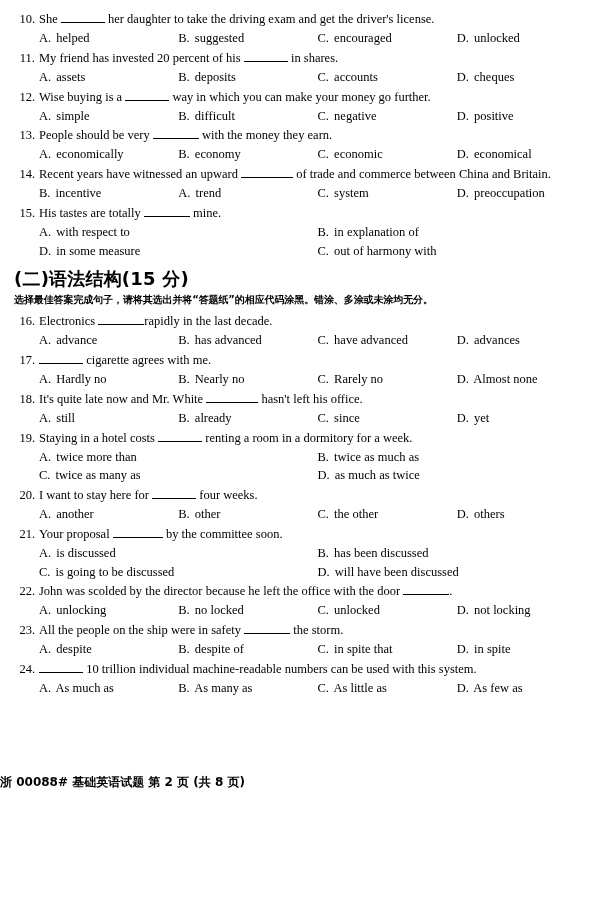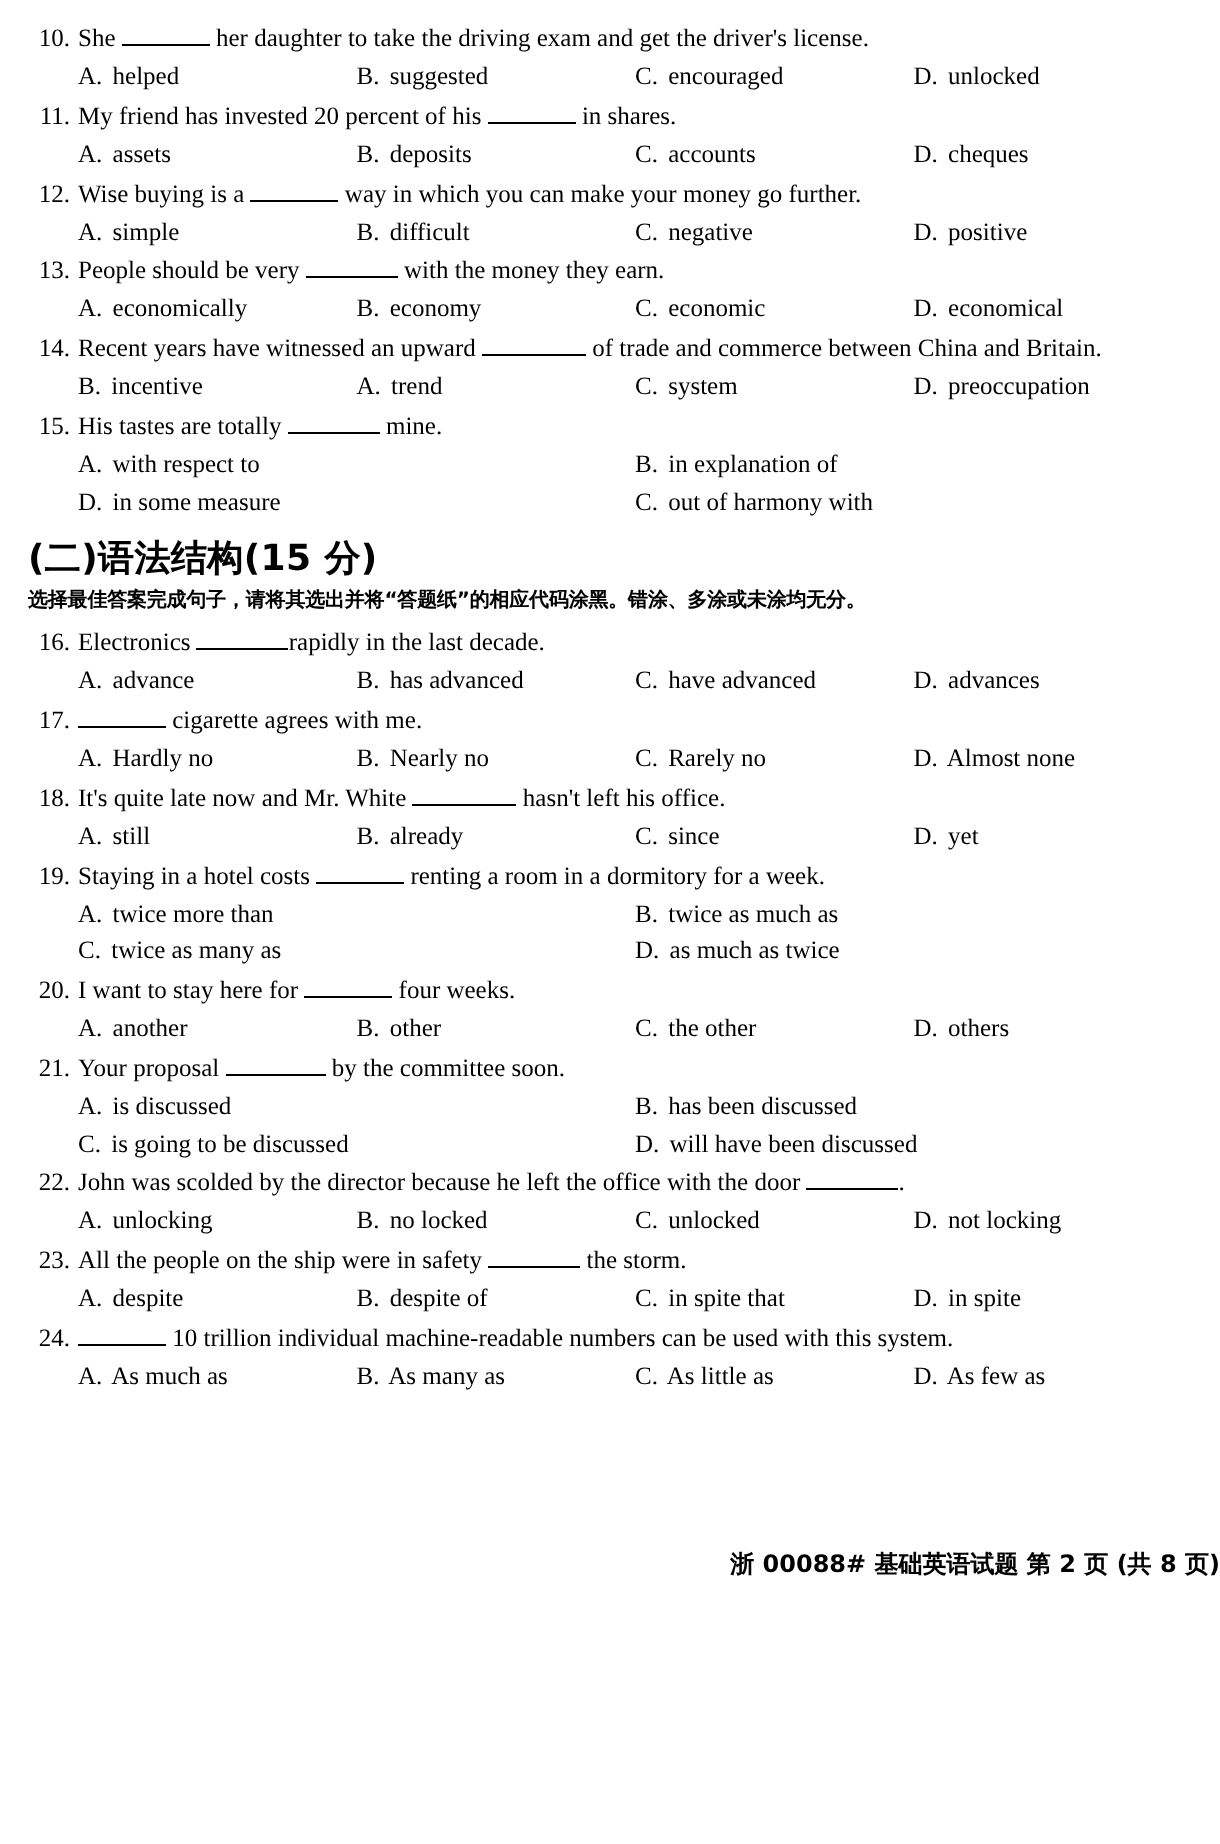--- a/index.html
+++ b/index.html
@@ -71,26 +71,25 @@
   .secdir {
     font-family: "DejaVu Sans", sans-serif;
     font-weight: bold;
     font-size: 10px;
     margin: 0 0 5px 0;
     letter-spacing: -0.1px;
   }
   .footer {
     position: absolute;
     left: 0;
-    right: 0;
+    right: 16px;
     bottom: 7px;
-    text-align: right;
+    text-align: left;
     font-size: 12.5px;
     font-family: "Liberation Serif", serif;
-    padding-left: 41px;
   }
   .footer .cn {
     font-family: "DejaVu Sans", sans-serif;
     font-weight: bold;
     font-size: 12px;
   }
 </style>
 </head>
 <body>
 

